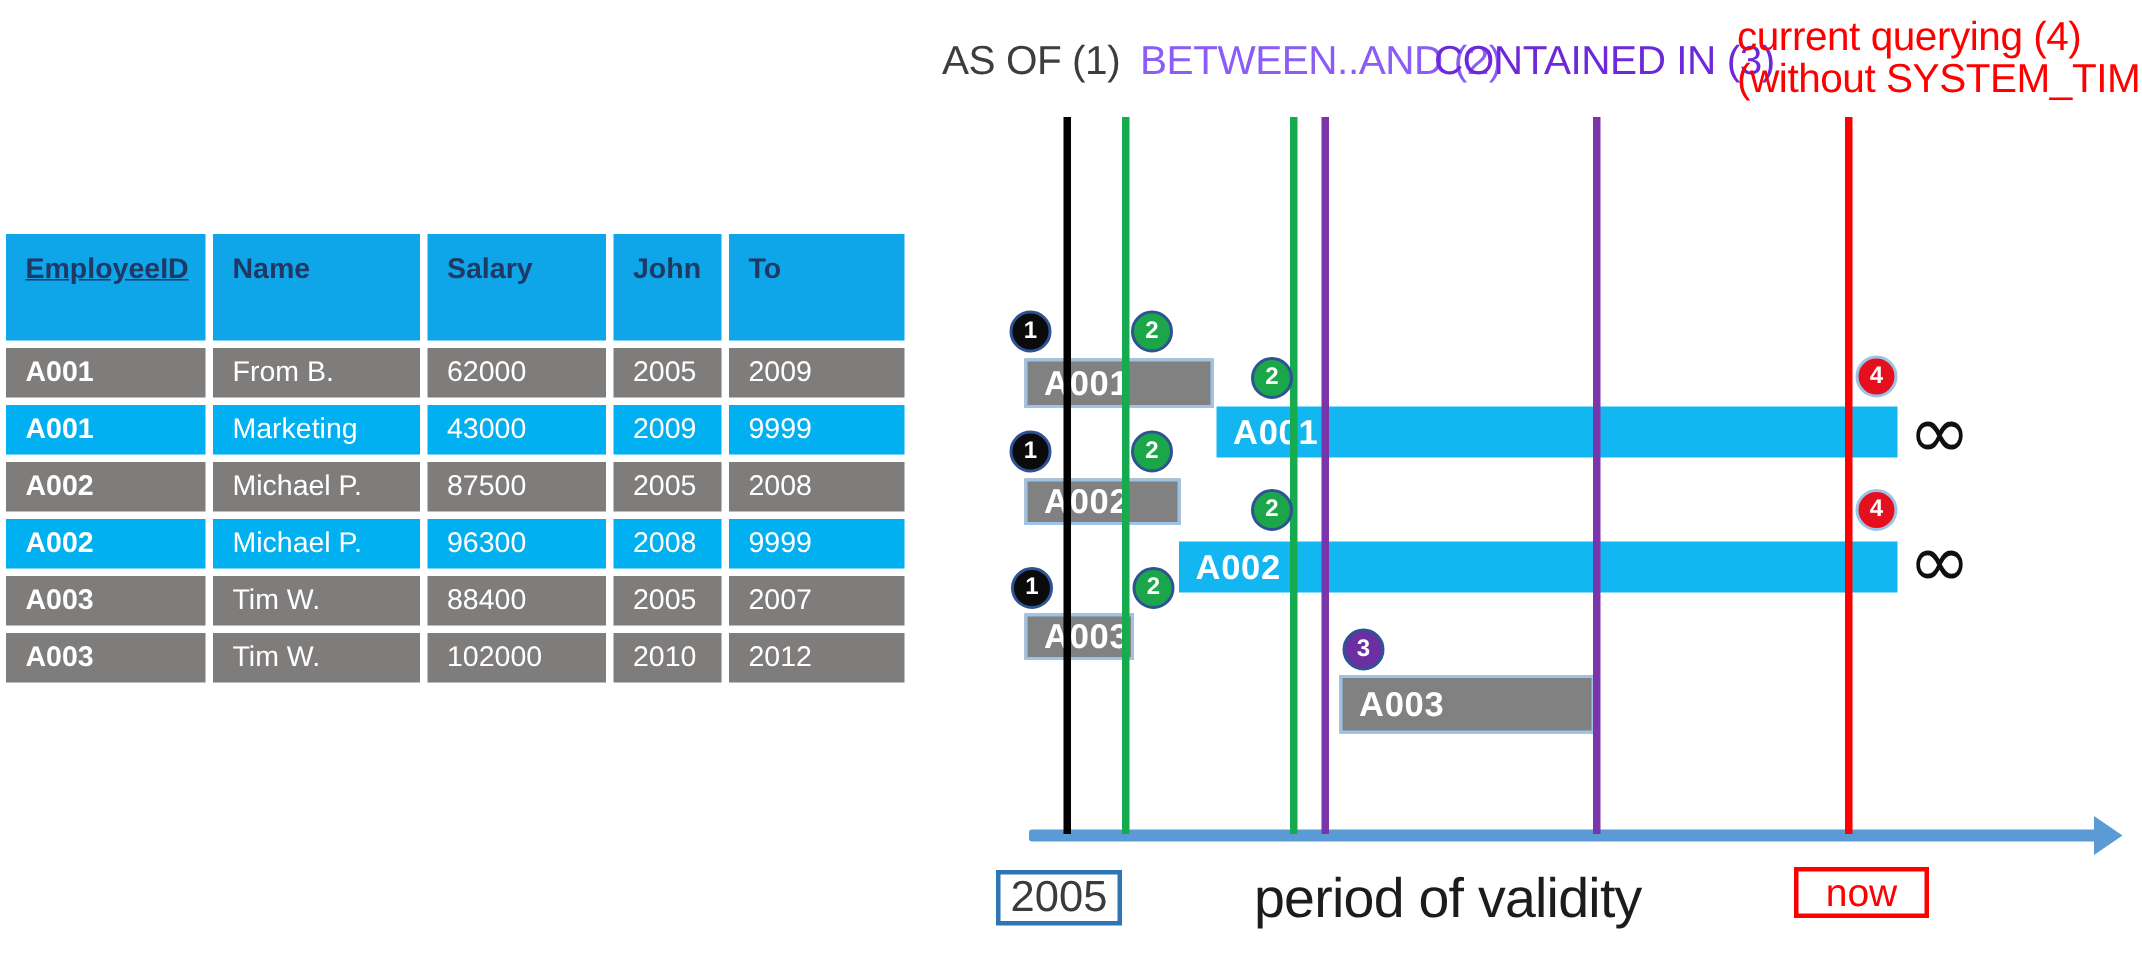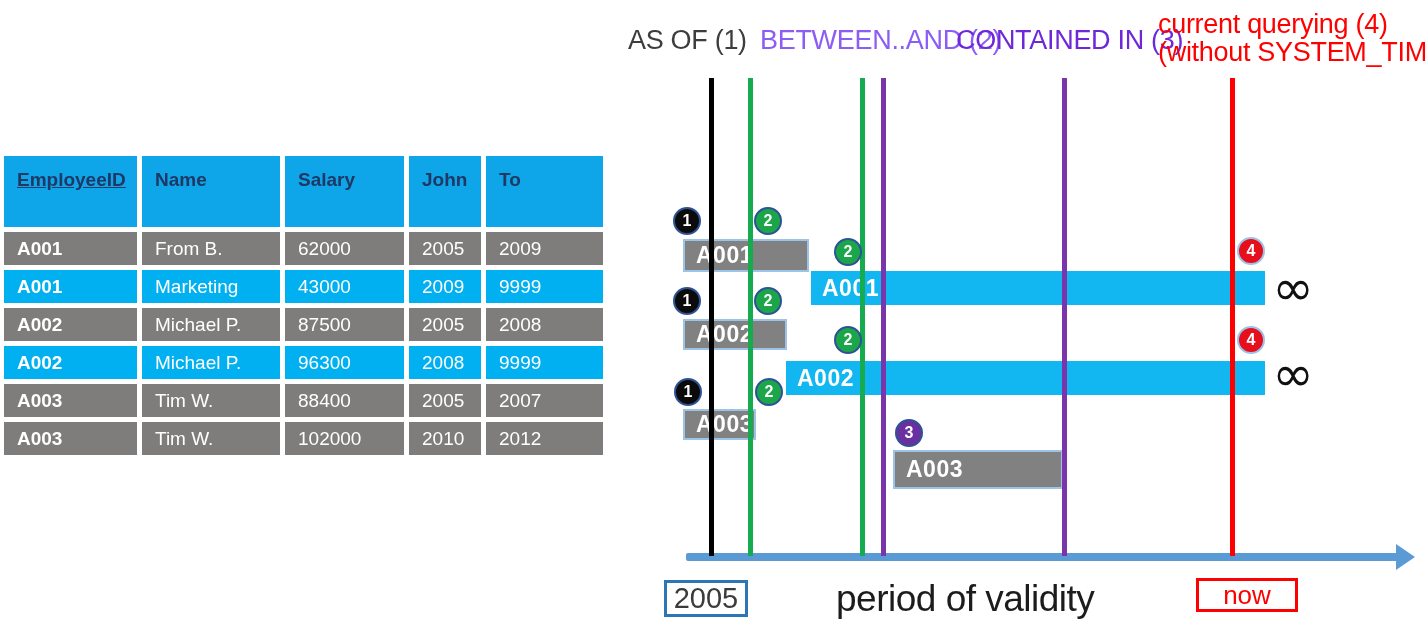--- a/index.html
+++ b/index.html
@@ -43,21 +43,21 @@
     line-height:1;transform:translate(-50%,-50%);z-index:5;}
   
   .tl-bar{position:absolute;left:686px;top:553px;width:712px;height:8px;background:#5b9bd5;
     border-radius:2px;z-index:1;}
   .tl-head{position:absolute;left:1396px;top:544px;width:0;height:0;
     border-left:19px solid #5b9bd5;border-top:13px solid transparent;border-bottom:13px solid transparent;z-index:1;}
   .axis-box{position:absolute;display:flex;align-items:center;justify-content:center;
     box-sizing:border-box;font-weight:300;}
   .year-box{left:664px;top:580px;width:84px;height:37px;border:3px solid #2e75b6;
     font-size:29px;color:#3b3b3b;}
-  .now-box{left:1196px;top:578px;width:102px;height:34px;border:3px solid #fe0000;
+  .now-box{left:1196px;top:578px;width:90px;height:34px;border:3px solid #fe0000;
     font-size:26px;color:#fe0000;}
   .axis-label{position:absolute;left:836px;top:578px;font-size:37px;font-weight:300;
     color:#1c1c1c;letter-spacing:-0.5px;}
 </style>
 </head>
 <body>
 
 <div class="canvas">
 
   <div class="emp-table">

